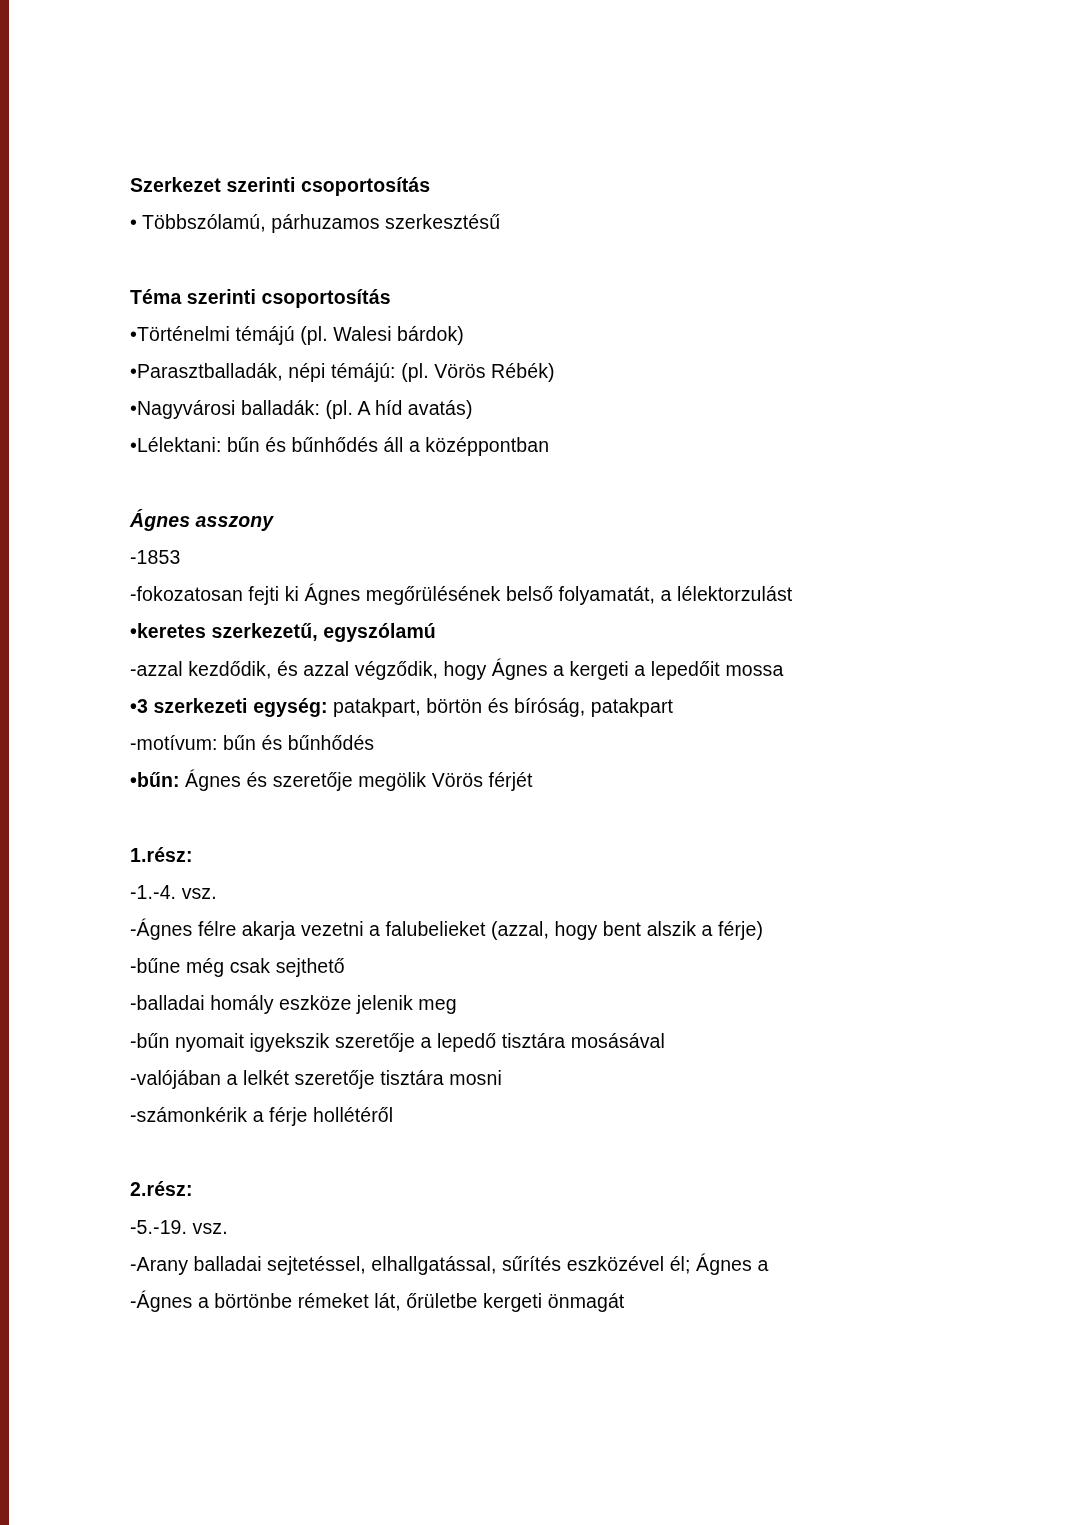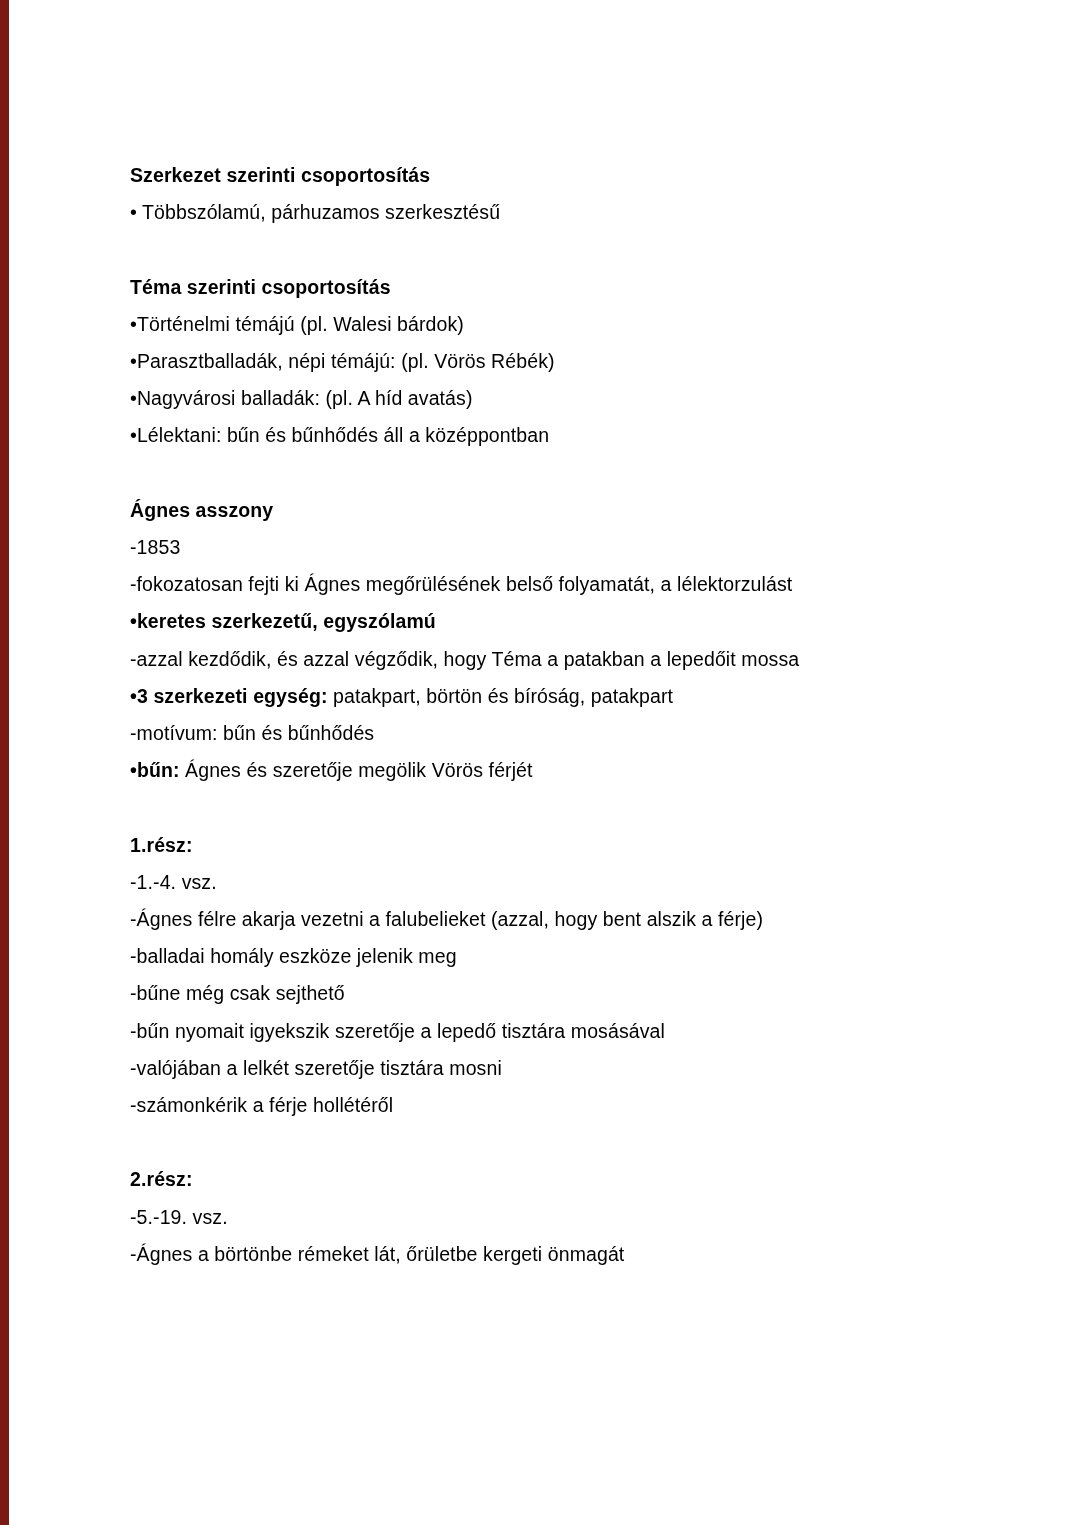--- a/index.html
+++ b/index.html
@@ -12,35 +12,35 @@
     font-family: "Liberation Sans", sans-serif;
     color: #000000;
   }
   .edge-strip {
     position: absolute;
     left: 0; top: 0;
     width: 9px; height: 100%;
   }
   .content {
     position: absolute;
-    left: 0; top: 0;
+    left: 0; top: 10px;
     box-sizing: border-box;
     width: 1080px;
     padding: 157px 128px 0 130px;
     font-size: 19.5px;
     line-height: 37.2px;
     letter-spacing: 0.1px;
   }
   .line {
     white-space: pre-wrap;
     min-height: 37.2px;
   }
   .blank { height: 37.2px; }
   .seg-b  { font-weight: bold; }
-  .seg-bi { font-weight: bold; }
+  .seg-bi { font-weight: bold; font-style: italic; }
 </style>
 </head>
 <body>
 
 <div class="page">
   <div class="edge-strip" style="background: rgb(123, 26, 19);"></div>
 
   <div class="content">
     <div class="line"><span class="seg-b">Szerkezet szerinti csoportosítás</span></div>
     <div class="line"><span>• Többszólamú, párhuzamos szerkesztésű</span></div>
@@ -52,35 +52,36 @@
     <div class="line"><span>•Parasztballadák, népi témájú: (pl. Vörös Rébék)</span></div>
     <div class="line"><span>•Nagyvárosi balladák: (pl. A híd avatás)</span></div>
     <div class="line"><span>•Lélektani: bűn és bűnhődés áll a középpontban</span></div>
 
     <div class="line blank"></div>
 
     <div class="line"><span class="seg-bi">Ágnes asszony</span></div>
     <div class="line"><span>-1853</span></div>
     <div class="line"><span>-fokozatosan fejti ki Ágnes megőrülésének belső folyamatát, a lélektorzulást</span></div>
     <div class="line"><span class="seg-b">•keretes szerkezetű, egyszólamú</span></div>
-    <div class="line"><span>-azzal kezdődik, és azzal végződik, hogy Téma a patakban a lepedőit mossa</span></div>
+    <div class="line"><span>-azzal kezdődik, és azzal végződik, hogy Ágnes a kergeti a lepedőit mossa</span></div>
     <div class="line"><span class="seg-b">•3 szerkezeti egység:</span><span> patakpart, börtön és bíróság, patakpart</span></div>
     <div class="line"><span>-motívum: bűn és bűnhődés</span></div>
     <div class="line"><span class="seg-b">•bűn:</span><span> Ágnes és szeretője megölik Vörös férjét</span></div>
 
     <div class="line blank"></div>
 
     <div class="line"><span class="seg-b">1.rész:</span></div>
     <div class="line"><span>-1.-4. vsz.</span></div>
     <div class="line"><span>-Ágnes félre akarja vezetni a falubelieket (azzal, hogy bent alszik a férje)</span></div>
+    <div class="line"><span>-bűne még csak sejthető</span></div>
     <div class="line"><span>-balladai homály eszköze jelenik meg</span></div>
-    <div class="line"><span>-bűne még csak sejthető</span></div>
     <div class="line"><span>-bűn nyomait igyekszik szeretője a lepedő tisztára mosásával</span></div>
     <div class="line"><span>-valójában a lelkét szeretője tisztára mosni</span></div>
     <div class="line"><span>-számonkérik a férje hollétéről</span></div>
 
     <div class="line blank"></div>
 
     <div class="line"><span class="seg-b">2.rész:</span></div>
     <div class="line"><span>-5.-19. vsz.</span></div>
+    <div class="line"><span>-Arany balladai sejtetéssel, elhallgatással, sűrítés eszközével él; Ágnes a</span></div>
     <div class="line"><span>-Ágnes a börtönbe rémeket lát, őrületbe kergeti önmagát</span></div>
   </div>
 </div>
 
 </body></html>

